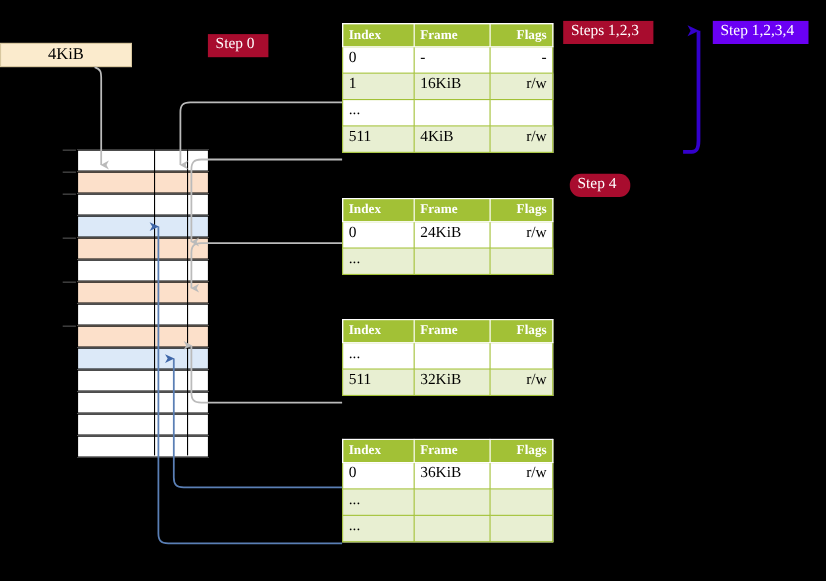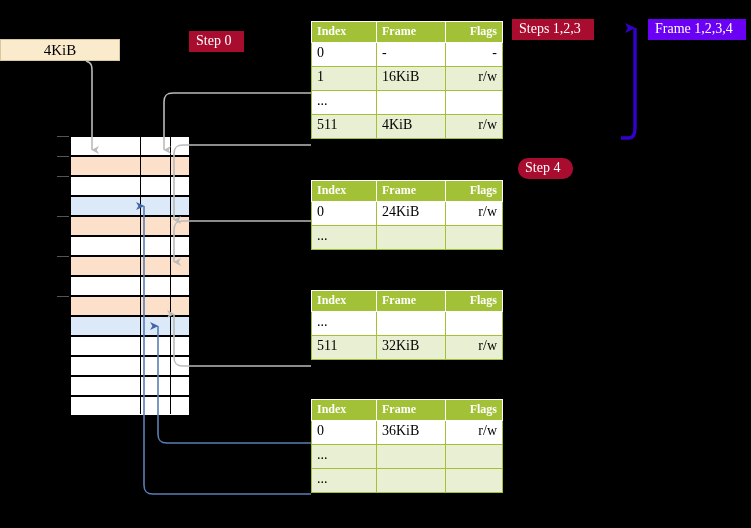--- a/index.html
+++ b/index.html
@@ -122,21 +122,21 @@
 </style>
 </head>
 <body>
 
 <div class="abs" id="frame-box">4KiB</div>
 
 <div class="abs badge badge-red" id="badge-step0">Step 0</div>
 
 <div class="abs badge badge-red" id="badge-steps123">Steps 1,2,3</div>
 
-<div class="abs badge badge-blue" id="badge-steps1234">Frame 1,2,3,4</div>
+<div class="abs badge badge-blue" id="badge-steps1234">Step 1,2,3,4</div>
 
 <div class="abs badge badge-red" id="badge-step4">Step 4</div>
 
 <div class="abs" id="memory-column">
 
 <div class="mem-row" style="top: 0px;"></div>
     <div class="mem-tick" style="top: 0px;"></div>
     <div class="mem-row orange" style="top: 20px;"></div>
     <div class="mem-tick" style="top: 20px;"></div>
     <div class="mem-row" style="top: 40px;"></div>

